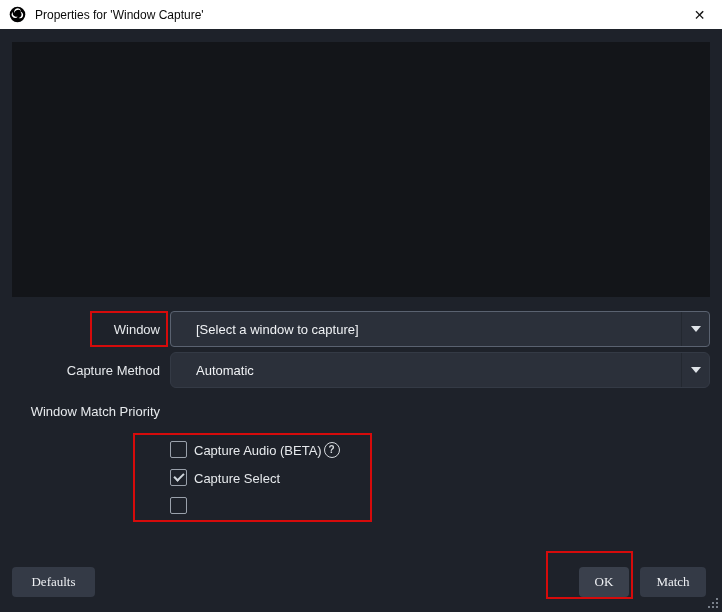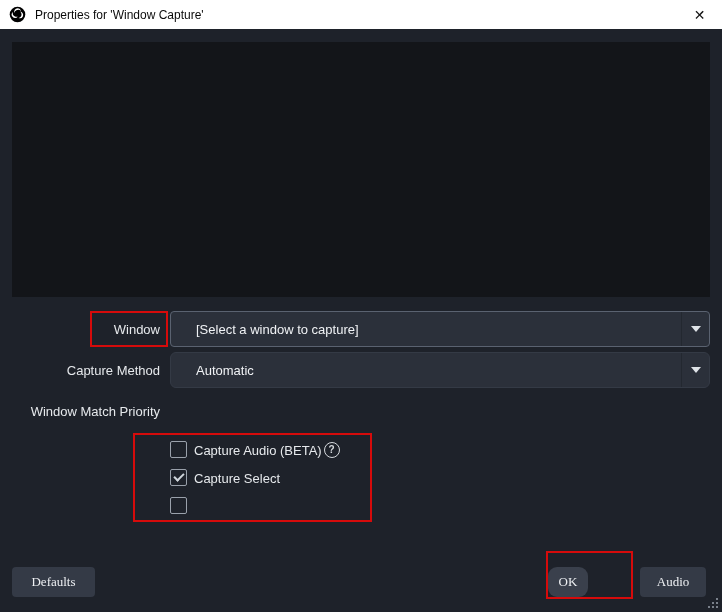--- a/index.html
+++ b/index.html
@@ -80,21 +80,21 @@
     font-size:10px;font-weight:bold;color:#d6dade;line-height:1;
   }
 
   
   .btn{
     position:absolute;height:30px;background:#343a46;border:none;border-radius:4px;
     color:#eef0f3;font-size:13px;font-family:Liberation Serif, serif;cursor:default;
     display:flex;align-items:center;justify-content:center;
   }
   .btn-defaults{left:12px;top:538px;width:83px;}
-  .btn-ok{left:548px;top:538px;width:40px;background:#3a404c;border-radius:9px;}
+  .btn-ok{left:579px;top:538px;width:50px;background:#3a404c;}
   .btn-cancel{left:640px;top:538px;width:66px;}
 
   
   .annotation{
     position:absolute;border:2px solid #d60b0b;pointer-events:none;box-sizing:border-box;
   }
   .annotation-window-label{left:90px;top:311px;width:78px;height:36px;}
   .annotation-checkbox-group{left:133px;top:433px;width:239px;height:89px;}
   .annotation-ok-button{left:546px;top:551px;width:87px;height:48px;}
 
@@ -161,21 +161,21 @@
       <span class="checkbox checked"></span>
       <span class="checkbox-label">Capture Select</span>
     </div>
 
     <div class="checkbox-row" style="top:467px">
       <span class="checkbox"></span>
     </div>
 
     <button class="btn btn-defaults">Defaults</button>
     <button class="btn btn-ok">OK</button>
-    <button class="btn btn-cancel">Audio</button>
+    <button class="btn btn-cancel">Match</button>
 
     <div class="size-grip">
         <span></span>
       </div>
   </div>
 
   <div class="annotation annotation-window-label"></div>
   <div class="annotation annotation-checkbox-group"></div>
   <div class="annotation annotation-ok-button"></div>
 

